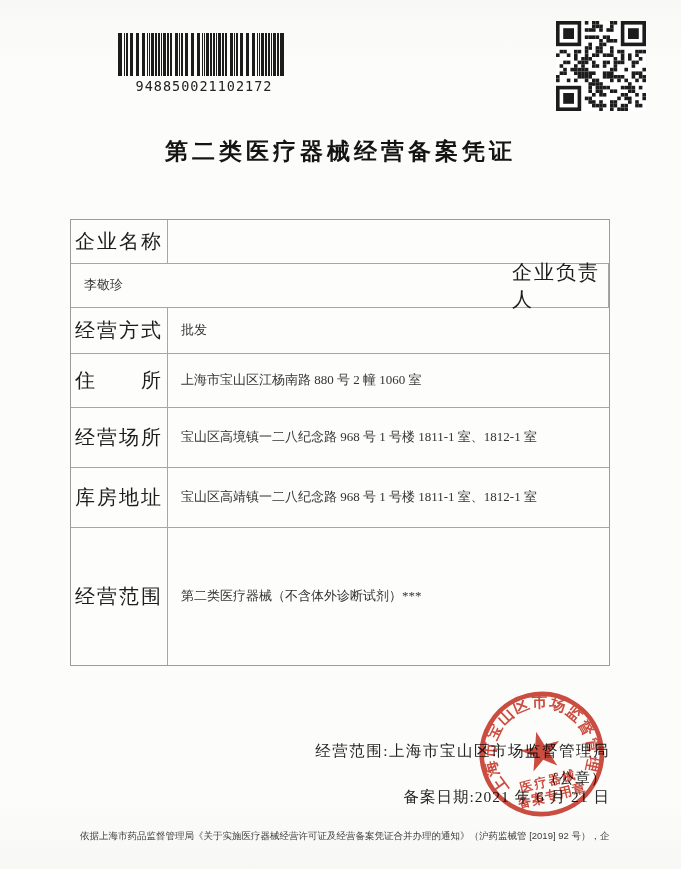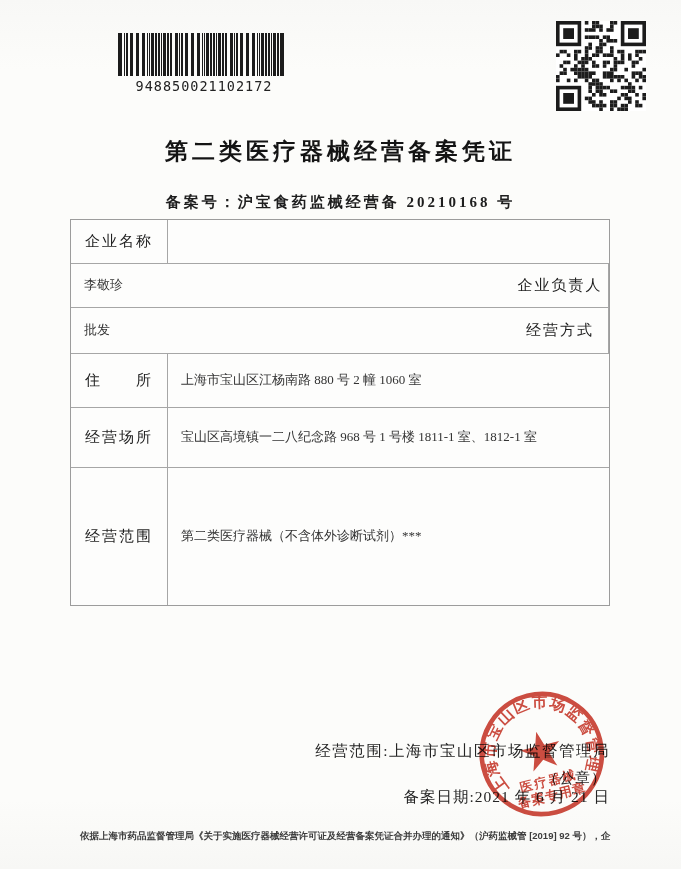--- a/index.html
+++ b/index.html
@@ -23,40 +23,40 @@
     font-size:23px;font-weight:bold;letter-spacing:4px;color:#141414;}
   .subtitle{position:absolute;top:193px;left:0;width:100%;text-align:center;
     font-size:15px;font-weight:600;letter-spacing:3px;color:#1e1e1e;}
   
   .table{position:absolute;left:70px;top:219px;width:540px;border:1px solid #9c9c9c;box-sizing:border-box;
     background:rgba(255,255,255,.4);}
   .row{display:flex;border-bottom:1px solid #a6a6a6;}
   .row:last-child{border-bottom:none;}
   .cell{box-sizing:border-box;}
   .cell.lab{width:97px;display:flex;align-items:center;justify-content:center;text-align:left;
-    font-size:15px;letter-spacing:2px;color:#1d1d1d;border-right:1px solid #a6a6a6;}
+    font-size:20px;letter-spacing:2px;color:#1d1d1d;border-right:1px solid #a6a6a6;}
   .cell.val{flex:1;display:flex;align-items:center;padding:4px 10px 4px 13px;
     font-size:13px;color:#333;line-height:1.45;}
   .r1{height:43px}.r2{height:44px}.r3{height:43px}.r4{height:45px}
   .r5{height:53px}.r6{height:59px}.r7{height:59px}.r8{height:137px}
   
   .dept-line{position:absolute;top:741px;right:71px;font-size:15.5px;letter-spacing:1.5px;color:#252525;}
   .seal-note{position:absolute;top:769px;right:74px;font-size:15px;letter-spacing:1px;color:#2a2a2a;}
   .date-line{position:absolute;top:787px;right:71px;font-size:15.5px;letter-spacing:1px;color:#252525;}
   
   .seal{position:absolute;left:459px;top:672px;width:166px;height:166px;
     transform:rotate(-14deg);opacity:.88;mix-blend-mode:multiply;pointer-events:none;}
   .seal svg{width:100%;height:100%;}
   .seal .ring{fill:none;stroke:var(--seal-color,#c73527);stroke-width:4.6px;}
   .seal .sealtext{fill:var(--seal-color,#c73527);font-family:"Liberation Sans","DejaVu Sans",sans-serif;font-weight:bold;}
   .seal .star{fill:var(--seal-color,#c73527);}
   
   .footnote{position:absolute;left:80px;top:826px;width:535px;
     font-family:"Liberation Sans","DejaVu Sans",sans-serif;
-    font-size:9.5px;font-weight:700;color:#3c3c3c;line-height:20px;}
+    font-size:9.5px;font-weight:400;color:#3c3c3c;line-height:20px;}
 </style>
 </head>
 <body>
 
 <div class="page">
 
   <div class="barcode-wrap">
     <div class="barcode-bars" id="barcode">
         <div class="bar" style="width: 4px;"></div>
         <div class="gap" style="width: 2px;"></div>
@@ -352,41 +352,44 @@
       <rect x="64.8" y="0" width="25.2" height="25.2" fill="#1c1c1c"></rect>
       <rect x="68.4" y="3.6" width="18" height="18" fill="#ffffff"></rect>
       <rect x="72" y="7.2" width="10.8" height="10.8" fill="#1c1c1c"></rect>
       <rect x="0" y="64.8" width="25.2" height="25.2" fill="#1c1c1c"></rect>
       <rect x="3.6" y="68.4" width="18" height="18" fill="#ffffff"></rect>
       <rect x="7.2" y="72" width="10.8" height="10.8" fill="#1c1c1c"></rect>
     </svg>
 
   <h1 class="title">第二类医疗器械经营备案凭证</h1>
 
-  <div class="subtitle">备案号：沪宝食药监械经营备 20210168 号</div>
 
   <div class="table">
     <div class="row r1">
       <div class="cell lab">企业名称</div>
     </div>
     <div class="row r3">
       <div class="cell val">李敬珍</div>
       <div class="cell lab">企业负责人</div>
     </div>
     <div class="row r4">
+      <div class="cell lab">经营方式</div>
       <div class="cell val">批发</div>
-      <div class="cell lab">经营方式</div>
     </div>
     <div class="row r5">
       <div class="cell lab">住　　所</div>
       <div class="cell val">上海市宝山区江杨南路 880 号 2 幢 1060 室</div>
     </div>
     <div class="row r6">
       <div class="cell lab">经营场所</div>
       <div class="cell val">宝山区高境镇一二八纪念路 968 号 1 号楼 1811-1 室、1812-1 室</div>
+    </div>
+    <div class="row r7">
+      <div class="cell lab">库房地址</div>
+      <div class="cell val">宝山区高靖镇一二八纪念路 968 号 1 号楼 1811-1 室、1812-1 室</div>
     </div>
     <div class="row r8">
       <div class="cell lab">经营范围</div>
       <div class="cell val">第二类医疗器械（不含体外诊断试剂）***</div>
     </div>
   </div>
 
   <div class="dept-line">经营范围:上海市宝山区市场监督管理局</div>
   <div class="seal-note">（公章）</div>
   <div class="date-line">备案日期:2021 年 6 月 21 日</div>

